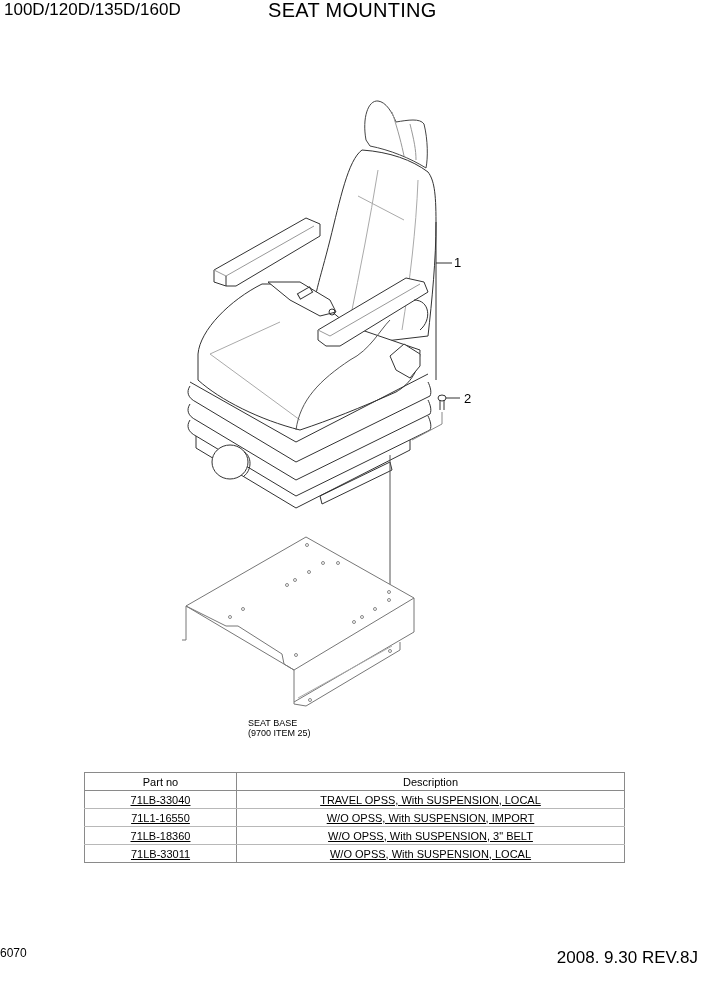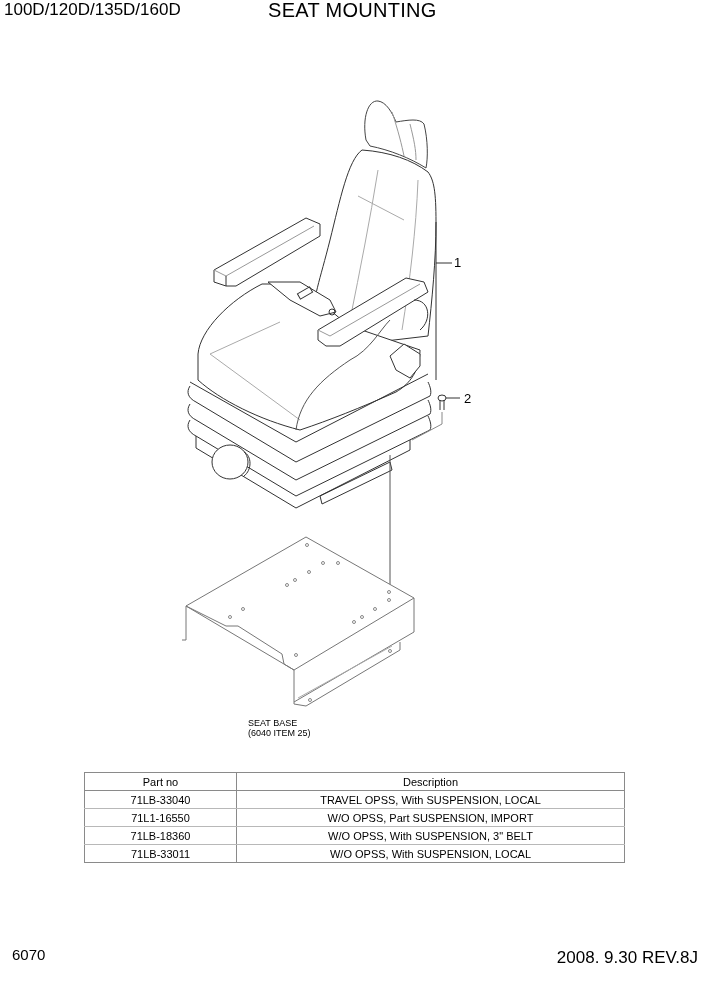--- a/index.html
+++ b/index.html
@@ -10,23 +10,23 @@
   .drawing { position:absolute; left:0; top:0; width:702px; height:760px; }
   .callout { position:absolute; font-size:13px; }
   .base-label { position:absolute; left:248px; top:718px; width:90px; text-align:left;
                 font-size:9px; line-height:10px; }
   table.parts { position:absolute; left:84px; top:772px; width:541px;
                 border-collapse:collapse; font-size:11px; }
   table.parts th, table.parts td { border:1px solid #8a8a8a; height:17px; padding:0;
                 text-align:center; font-weight:normal; }
   table.parts td.c1, table.parts th.c1 { width:151px;margin-left:41px; }
   table.parts tr td { border-left-color:#8a8a8a; }
-  table.parts tbody tr td { border-top-color:#b8b8b8; border-bottom-color:#b8b8b8; }
+  table.parts tbody tr td { border-top-color:#b8b8b8; border-bottom-color:#b8b8b8;text-decoration:underline; }
   table.parts tbody tr:last-child td { border-bottom-color:#8a8a8a; }
-  .page-no { position:absolute; left:12px; top:946px; font-size:15px; }
+  .page-no { position:absolute; left:0px; top:946px; font-size:12px; }
   .rev { position:absolute; right:4px; top:948px; font-size:17px; }
 </style>
 </head>
 <body>
 
 <div class="models">100D/120D/135D/160D</div>
 <div class="title">SEAT MOUNTING</div>
 
 <svg class="drawing" viewBox="0 0 702 760" fill="none" stroke="#333" stroke-width="1">
 
@@ -121,38 +121,38 @@
         <circle cx="310" cy="700" r="1.5"></circle>
     </g>
   </g>
 </svg>
 
 <div class="callout" style="left:454px; top:255px;">1</div>
 <div class="callout" style="left:464px; top:391px;">2</div>
 
 <div class="base-label">
   <div>SEAT BASE</div>
-  <div>(6040 ITEM 25)</div>
+  <div>(9700 ITEM 25)</div>
 </div>
 
 <table class="parts">
   <thead>
     <tr>
       <th class="c1">Part no</th>
       <th>Description</th>
     </tr>
   </thead>
   <tbody>
     <tr>
       <td class="c1">71LB-33040</td>
       <td>TRAVEL OPSS, With SUSPENSION, LOCAL</td>
     </tr>
     <tr>
       <td class="c1">71L1-16550</td>
-      <td>W/O OPSS, Part SUSPENSION, IMPORT</td>
+      <td>W/O OPSS, With SUSPENSION, IMPORT</td>
     </tr>
     <tr>
       <td class="c1">71LB-18360</td>
       <td>W/O OPSS, With SUSPENSION, 3" BELT</td>
     </tr>
     <tr>
       <td class="c1">71LB-33011</td>
       <td>W/O OPSS, With SUSPENSION, LOCAL</td>
     </tr>
   </tbody>

